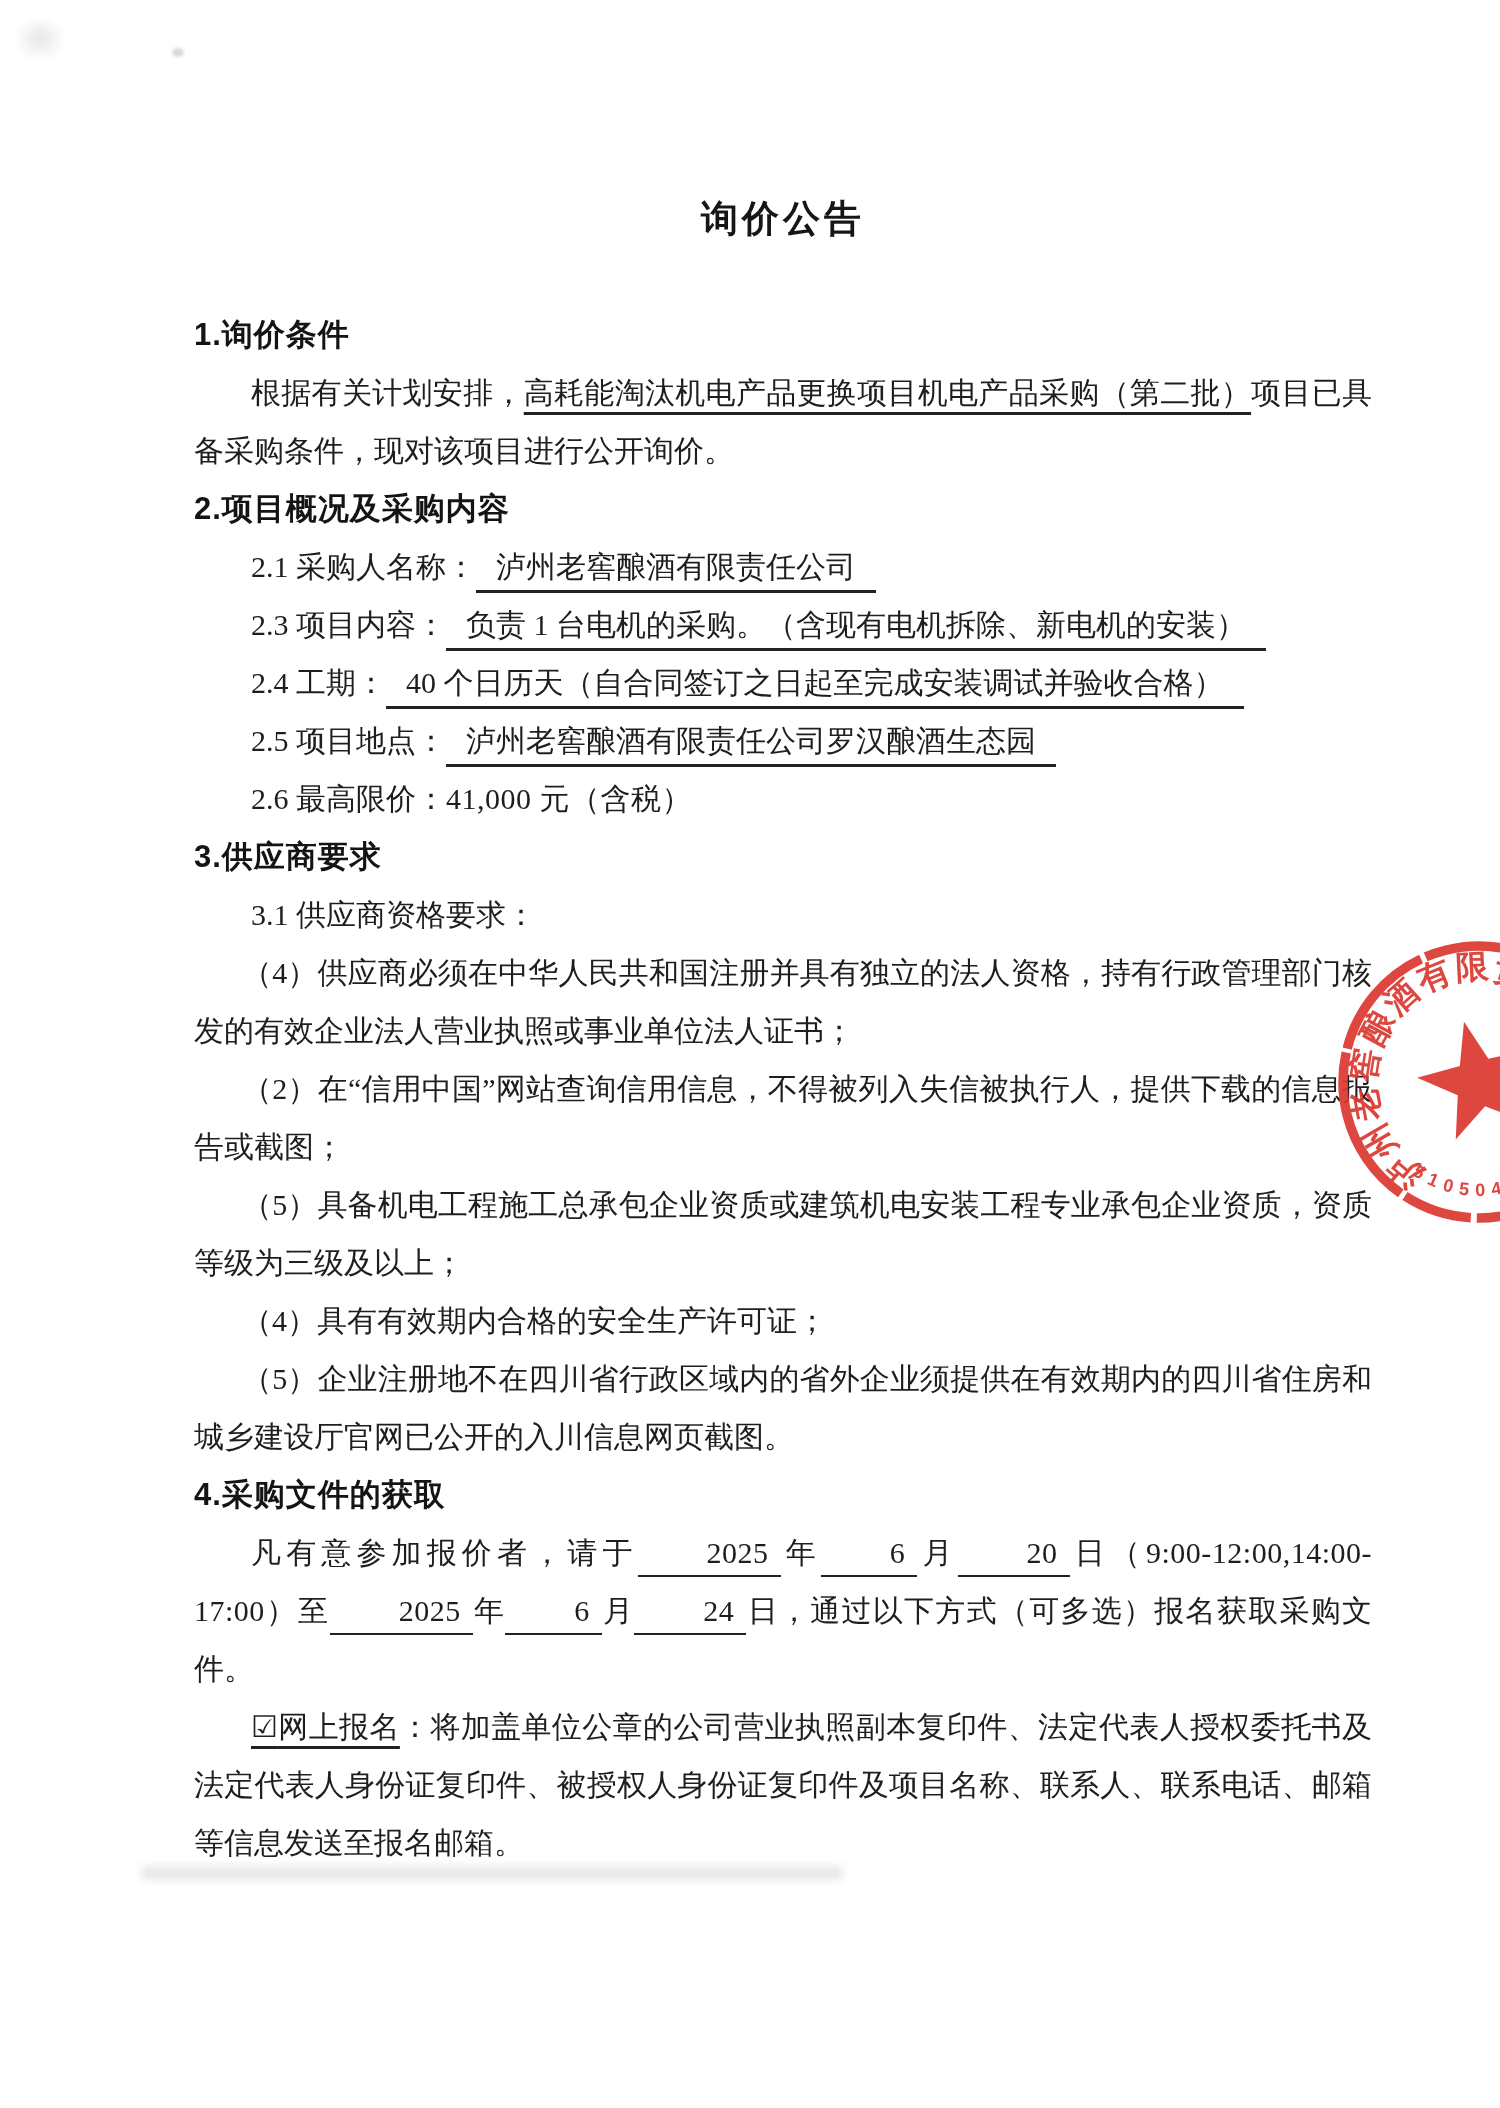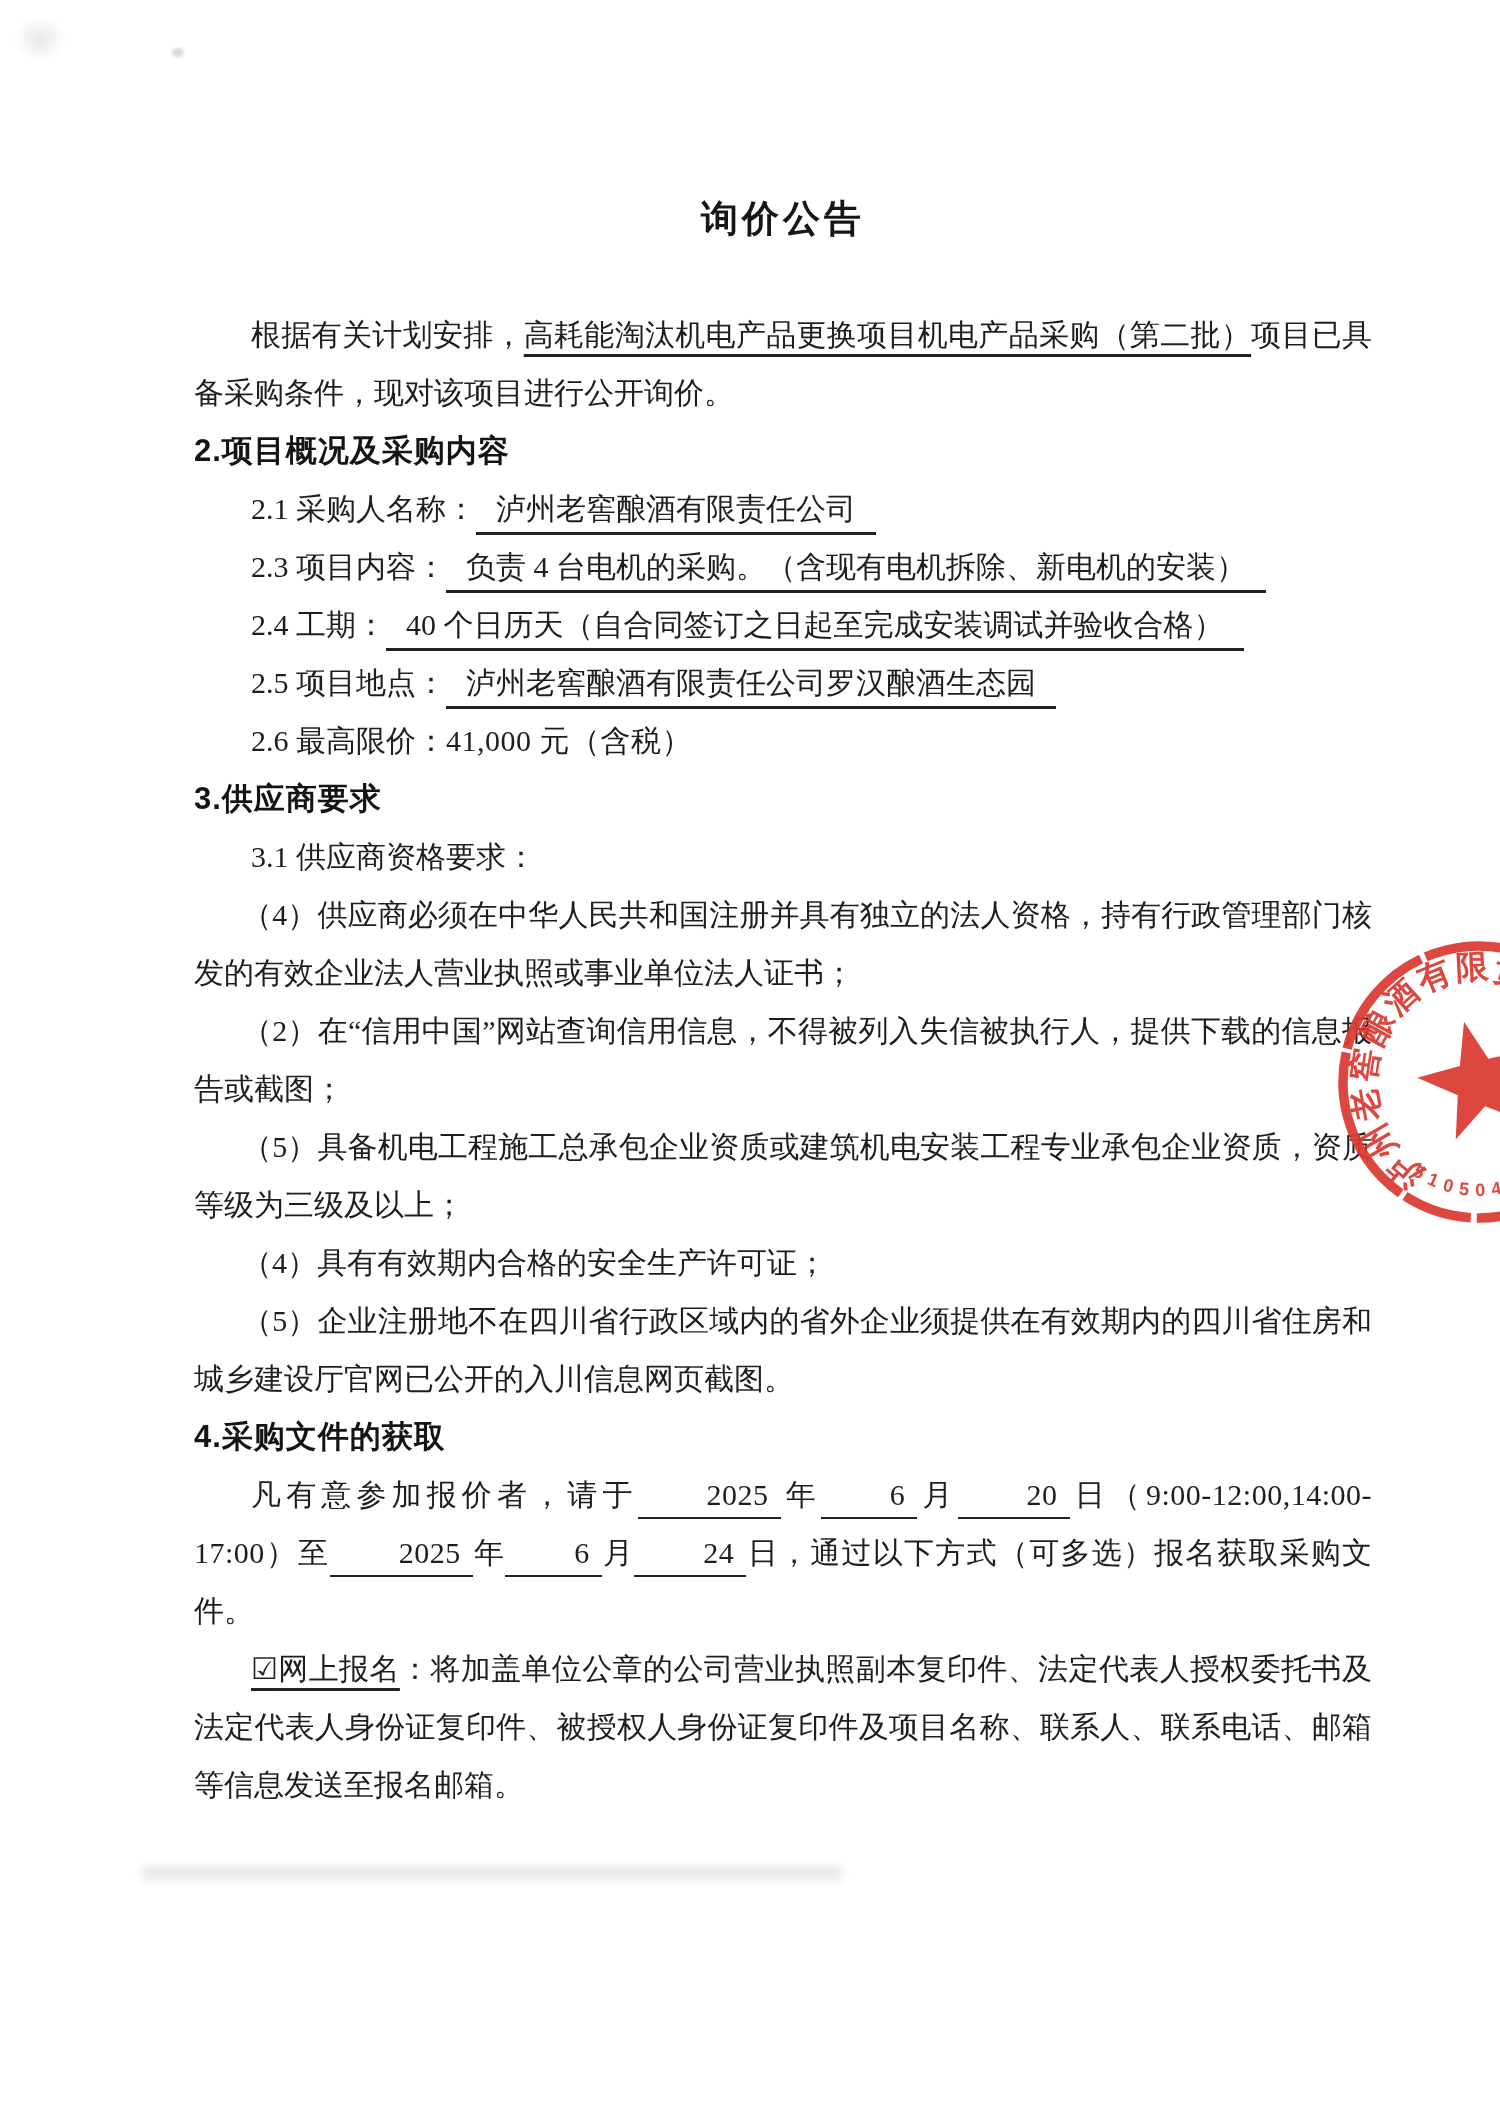--- a/index.html
+++ b/index.html
@@ -78,25 +78,26 @@
 <div class="page">
 
   <div class="smudge"></div>
   <div class="dot"></div>
   <div class="ghost"></div>
 
   <div class="doc">
 
     <h1 class="doc-title">询价公告</h1>
 
+    <h2 class="sec-heading">1.询价条件</h2>
     <p class="para"><span>根据有关计划安排，</span><span class="u">高耗能淘汰机电产品更换项目机电产品采购（第二批）</span><span>项目已具备采购条件，现对该项目进行公开询价。</span></p>
 
     <h2 class="sec-heading">2.项目概况及采购内容</h2>
     <p class="item"><span>2.1 采购人名称：</span><span class="fill">泸州老窖酿酒有限责任公司</span></p>
-    <p class="item"><span>2.3 项目内容：</span><span class="fill">负责 4 台电机的采购。（含现有电机拆除、新电机的安装）</span></p>
+    <p class="item"><span>2.3 项目内容：</span><span class="fill">负责 1 台电机的采购。（含现有电机拆除、新电机的安装）</span></p>
     <p class="item"><span>2.4 工期：</span><span class="fill">40 个日历天（自合同签订之日起至完成安装调试并验收合格）</span></p>
     <p class="item"><span>2.5 项目地点：</span><span class="fill">泸州老窖酿酒有限责任公司罗汉酿酒生态园</span></p>
     <p class="item"><span>2.6 最高限价：</span><span class="latin">41,000 元（含税）</span></p>
 
     <h2 class="sec-heading">3.供应商要求</h2>
     <p class="para">3.1 供应商资格要求：</p>
     <p class="para clause">（4）供应商必须在中华人民共和国注册并具有独立的法人资格，持有行政管理部门核发的有效企业法人营业执照或事业单位法人证书；</p>
     <p class="para clause">（2）在“信用中国”网站查询信用信息，不得被列入失信被执行人，提供下载的信息报告或截图；</p>
     <p class="para clause">（5）具备机电工程施工总承包企业资质或建筑机电安装工程专业承包企业资质，资质等级为三级及以上；</p>
     <p class="para clause">（4）具有有效期内合格的安全生产许可证；</p>

